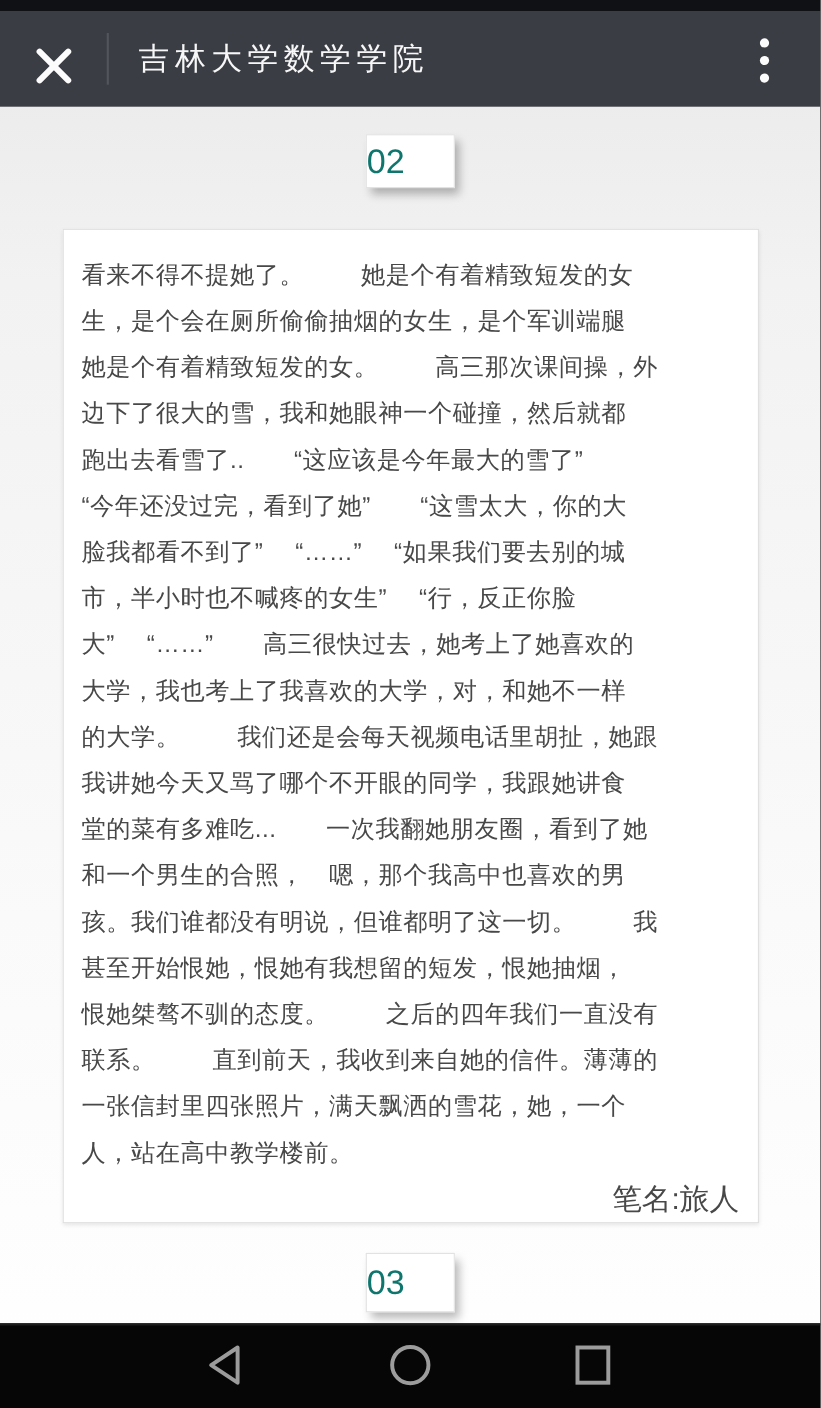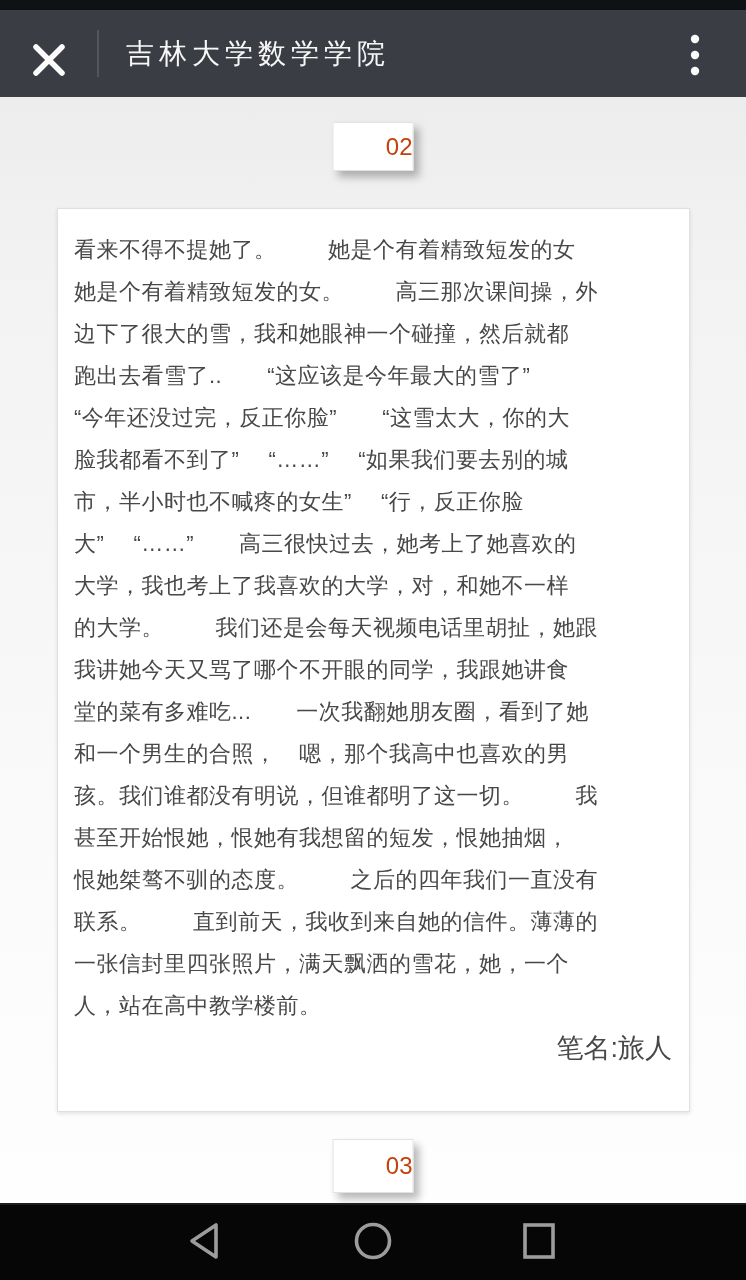--- a/index.html
+++ b/index.html
@@ -56,22 +56,22 @@
   }
 
   
   .page-badge {
     position: absolute; left: 50%;
     transform: translateX(-50%);
     width: 81px;
     background: #ffffff;
     border: 1px solid #e2e2e2;
     box-shadow: 5px 6px 8px rgba(0,0,0,0.28);
-    display: flex; align-items: center; justify-content: flex-end;
-    font-size: 24px; color: #c2410c;
+    display: flex; align-items: center; justify-content: flex-start;
+    font-size: 31px; color: #0f766e;
   }
   .badge-top { top: 122px; height: 49px; }
   .badge-bottom { top: 1139px; height: 54px; }
 
   
   .card {
     position: absolute; top: 208px; left: 57px;
     width: 633px; height: 904px;
     background: #ffffff;
     border: 1px solid #e0e0e0;
@@ -138,24 +138,25 @@
     </button>
   </div>
 
   <div class="page-badge badge-top">
     <span>02</span>
   </div>
 
   <div class="card">
     <div>
         <div class="line">看来不得不提她了。　　 她是个有着精致短发的女</div>
+        <div class="line">生，是个会在厕所偷偷抽烟的女生，是个军训端腿</div>
         <div class="line">她是个有着精致短发的女。　　 高三那次课间操，外</div>
         <div class="line">边下了很大的雪，我和她眼神一个碰撞，然后就都</div>
         <div class="line">跑出去看雪了..　　“这应该是今年最大的雪了”</div>
-        <div class="line">“今年还没过完，反正你脸”　　“这雪太大，你的大</div>
+        <div class="line">“今年还没过完，看到了她”　　“这雪太大，你的大</div>
         <div class="line">脸我都看不到了”　 “……”　 “如果我们要去别的城</div>
         <div class="line">市，半小时也不喊疼的女生”　 “行，反正你脸</div>
         <div class="line">大”　 “……”　　高三很快过去，她考上了她喜欢的</div>
         <div class="line">大学，我也考上了我喜欢的大学，对，和她不一样</div>
         <div class="line">的大学。　　 我们还是会每天视频电话里胡扯，她跟</div>
         <div class="line">我讲她今天又骂了哪个不开眼的同学，我跟她讲食</div>
         <div class="line">堂的菜有多难吃...　　一次我翻她朋友圈，看到了她</div>
         <div class="line">和一个男生的合照，　嗯，那个我高中也喜欢的男</div>
         <div class="line">孩。我们谁都没有明说，但谁都明了这一切。　　 我</div>
         <div class="line">甚至开始恨她，恨她有我想留的短发，恨她抽烟，</div>

